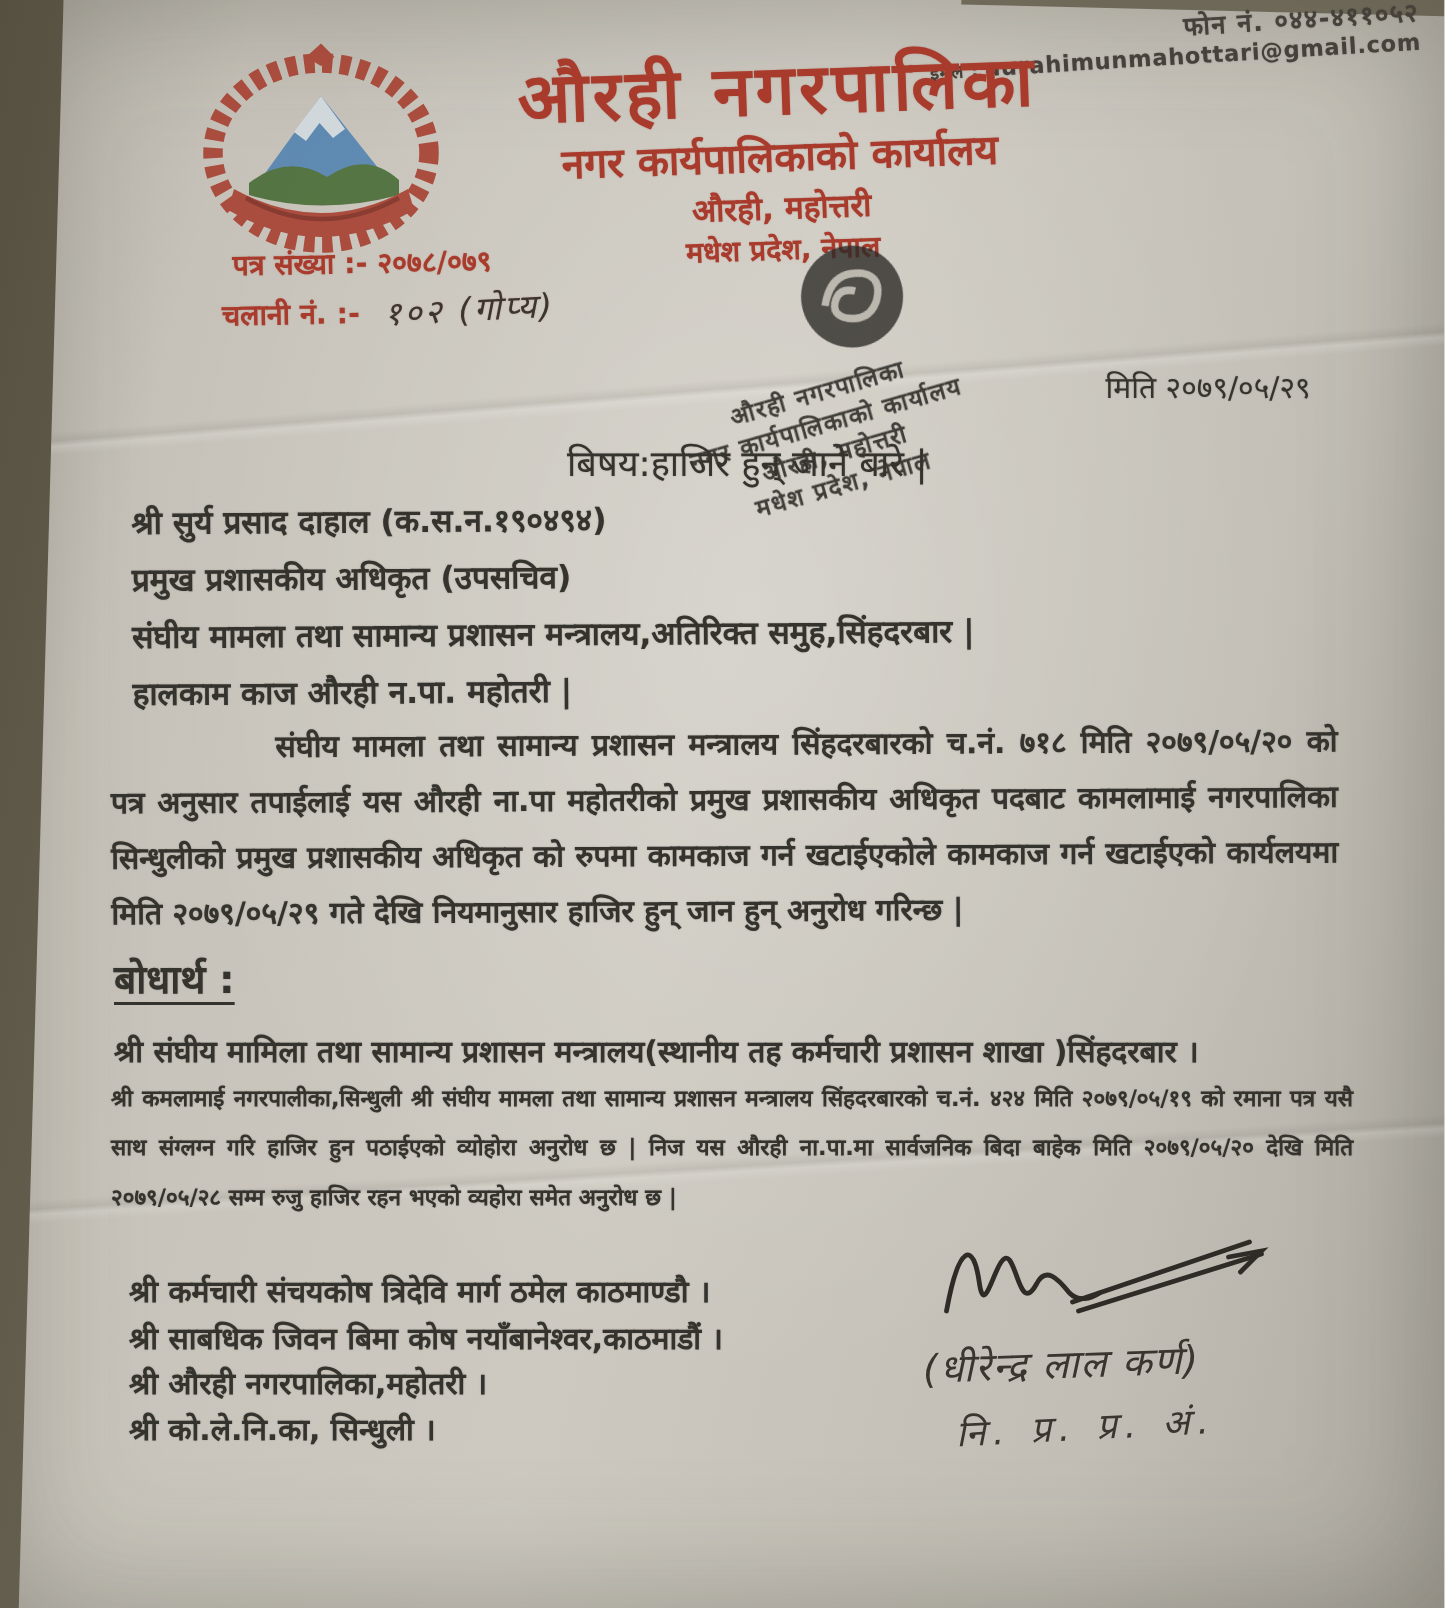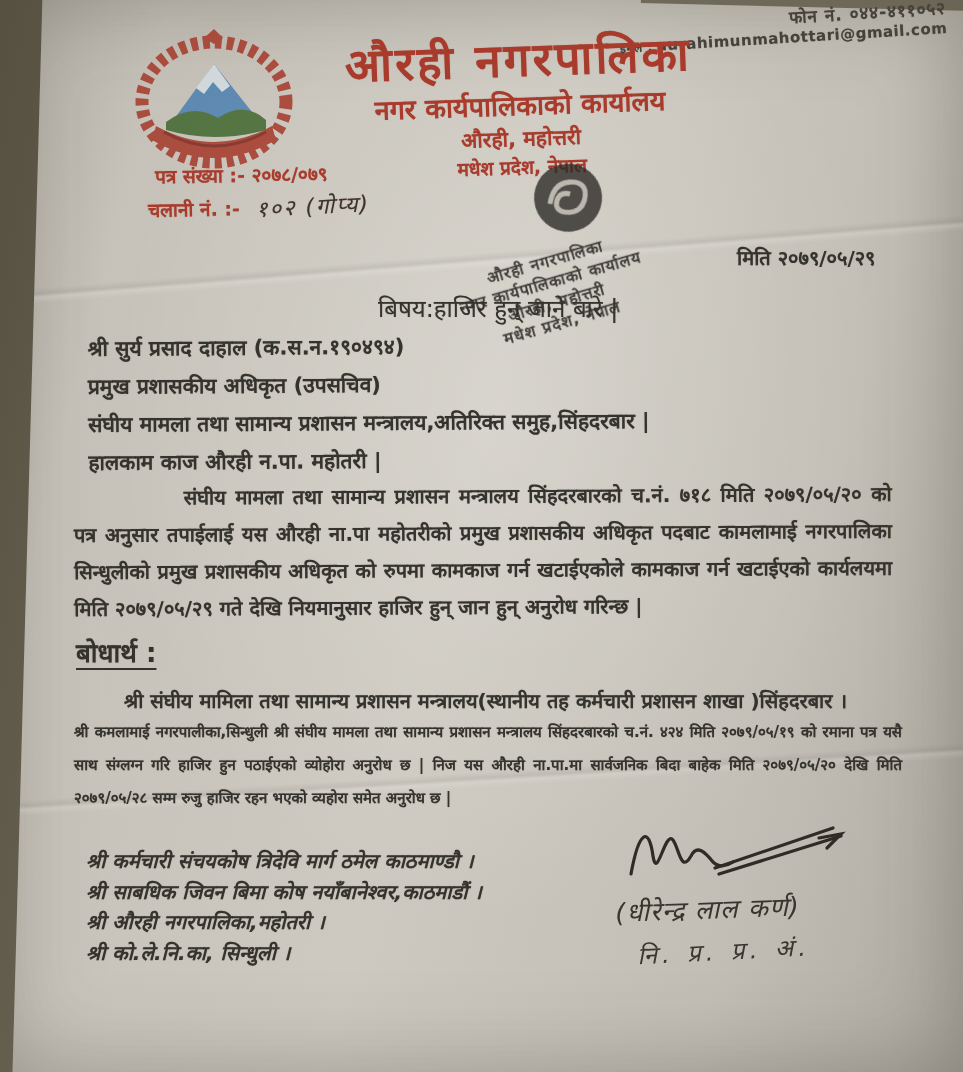--- a/index.html
+++ b/index.html
@@ -32,29 +32,29 @@
   .hdr-center{left:210px;top:32px;width:620px;text-align:center;transform:rotate(-2deg);}
   .hdr-title{font-size:46px;font-weight:bold;letter-spacing:3px;line-height:56px;}
   .hdr-office{font-size:27px;font-weight:bold;line-height:36px;}
   .hdr-place{font-size:21px;font-weight:bold;line-height:30px;}
   .hdr-prov{font-size:19px;font-weight:bold;line-height:27px;}
   .refline{font-size:19px;font-weight:bold;white-space:nowrap;}
   .handw{font-style:italic;color:#3a362f;font-weight:normal;}
   .chalani-val{font-size:22px;letter-spacing:2px;display:inline-block;transform:rotate(-2deg);margin-left:10px;}
   .stamp{left:392px;top:168px;width:300px;transform:rotate(-16deg);color:#2c2a26;opacity:.88;text-align:center;filter:blur(.3px);}
   .stamp-line{font-size:16px;font-weight:bold;letter-spacing:1px;line-height:21px;white-space:nowrap;}
-  .date-line{left:737px;top:244px;font-size:20px;font-weight:bold;}
+  .date-line{left:737px;top:244px;font-size:20px;font-weight:normal;}
   .subject{left:378px;top:291px;font-size:24px;font-weight:normal;}
   .addr{left:88px;top:328px;font-size:21px;line-height:38px;font-weight:bold;transform:rotate(-.4deg);}
   .bodypara{left:74px;top:478px;width:818px;font-size:20px;line-height:37px;text-align:justify;text-indent:110px;font-weight:bold;transform:rotate(-.3deg);}
   .bodh-head{left:76px;top:634px;font-size:26px;font-weight:bold;text-decoration:underline;text-underline-offset:6px;}
-  .bodh-e1{left:76px;top:687px;font-size:20px;font-weight:bold;white-space:nowrap;margin-left:48px;}
+  .bodh-e1{left:76px;top:687px;font-size:20px;font-weight:bold;white-space:nowrap;}
   .bodh-e2{left:74px;top:716px;width:828px;font-size:15px;line-height:33px;text-align:justify;font-weight:bold;}
   .cclist{left:86px;top:846px;font-size:20px;font-weight:bold;}
-  .cclist div{line-height:30.5px;white-space:nowrap;font-style:italic;}
+  .cclist div{line-height:30.5px;white-space:nowrap;}
   .sig-block{left:615px;top:812px;width:340px;}
   .sig-name{font-size:26px;letter-spacing:1px;transform:rotate(-2deg);margin-top:2px;}
   .sig-desig{font-size:24px;letter-spacing:5px;transform:rotate(-3deg);margin:6px 0 0 22px;}
 </style>
 </head>
 <body>
 
 <div class="scene">
   <div class="paper">
     <div class="topband"></div>

